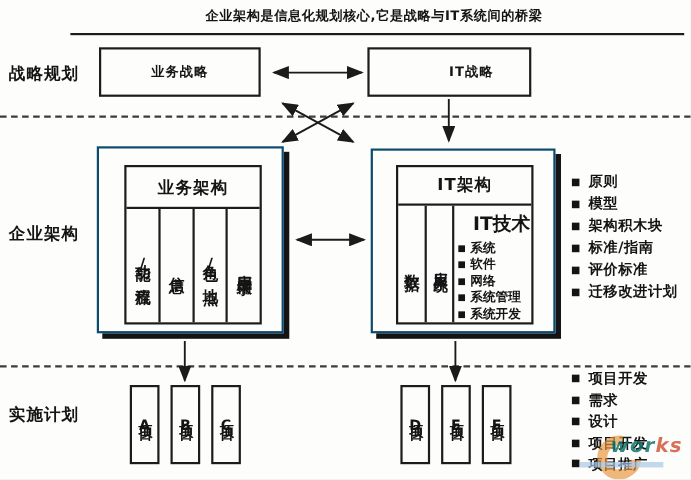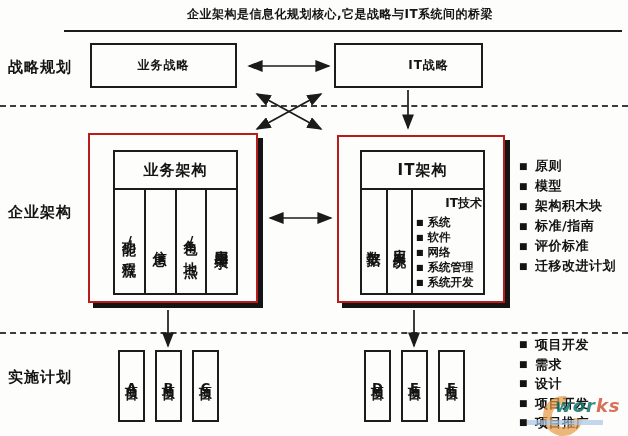--- a/index.html
+++ b/index.html
@@ -8,30 +8,30 @@
     font-family:"DejaVu Sans","Liberation Sans",sans-serif;
     color:#141414;overflow:hidden;
   }
   .abs{position:absolute;}
   .title{left:60px;top:6px;width:560px;text-align:center;font-size:12px;font-weight:700;letter-spacing:.5px;}
   .title-rule{left:64px;top:30px;width:558px;height:2px;background:#1c1c1c;}
   .dash{left:0;width:628px;height:0;border-top:2px dashed #3c3c3c;}
   .row-label{left:8px;width:72px;font-size:15px;font-weight:700;letter-spacing:1px;}
   .box{border:2px solid #1c1c1c;background:#fdfdfb;display:flex;align-items:center;justify-content:center;font-weight:700;box-sizing:border-box;}
   .strat{font-size:12px;letter-spacing:1px;}
-  .bigbox{border:2px solid #b91c1c;background:#fdfdfb;box-shadow:5px 5px 0 #141414;box-sizing:border-box;}
+  .bigbox{border:2px solid #0c4a6e;background:#fdfdfb;box-shadow:5px 5px 0 #141414;box-sizing:border-box;}
   .inner{border:2px solid #1c1c1c;background:#fdfdfb;box-sizing:border-box;display:flex;flex-direction:column;}
   .inner-h{height:38px;border-bottom:2px solid #1c1c1c;display:flex;align-items:center;justify-content:center;font-size:15px;font-weight:700;letter-spacing:1px;box-sizing:border-box;}
   .cols{flex:1;display:flex;}
   .col{border-right:2px solid #1c1c1c;display:flex;align-items:center;justify-content:center;box-sizing:border-box;}
   .col:last-child{border-right:none;}
   .vtext{writing-mode:vertical-rl;text-orientation:upright;font-weight:700;letter-spacing:2px;line-height:1;}
   .colfont{font-size:14px;}
   .tech{flex:1;padding:3px 1px 0 3px;box-sizing:border-box;display:block;}
-  .tech-title{font-size:12px;font-weight:700;margin:2px 0 3px 2px;}
+  .tech-title{font-size:17px;font-weight:700;margin:2px 0 3px 2px;}
   .tech-item{font-size:11.5px;font-weight:700;white-space:nowrap;line-height:15px;display:flex;align-items:center;}
   .blt{font-size:8px;margin-right:4px;line-height:1;}
   .blt.lg{font-size:9px;margin-right:7px;}
   .side-h{font-size:14px;font-weight:700;letter-spacing:1px;margin-bottom:9px;}
   .side-item{font-size:13px;font-weight:700;letter-spacing:.5px;line-height:20px;display:flex;align-items:center;white-space:nowrap;}
   .phase-item{line-height:19.5px;}
   .proj{width:27px;height:72px;font-size:13px;}
   svg.arrows{position:absolute;left:0;top:0;pointer-events:none;}
   .wm{opacity:.85;}
   .wm-e{position:absolute;left:16px;top:7px;width:22px;height:22px;border:9px solid #e6953f;border-right-color:transparent;border-radius:50%;transform:rotate(-35deg);opacity:.8;}

